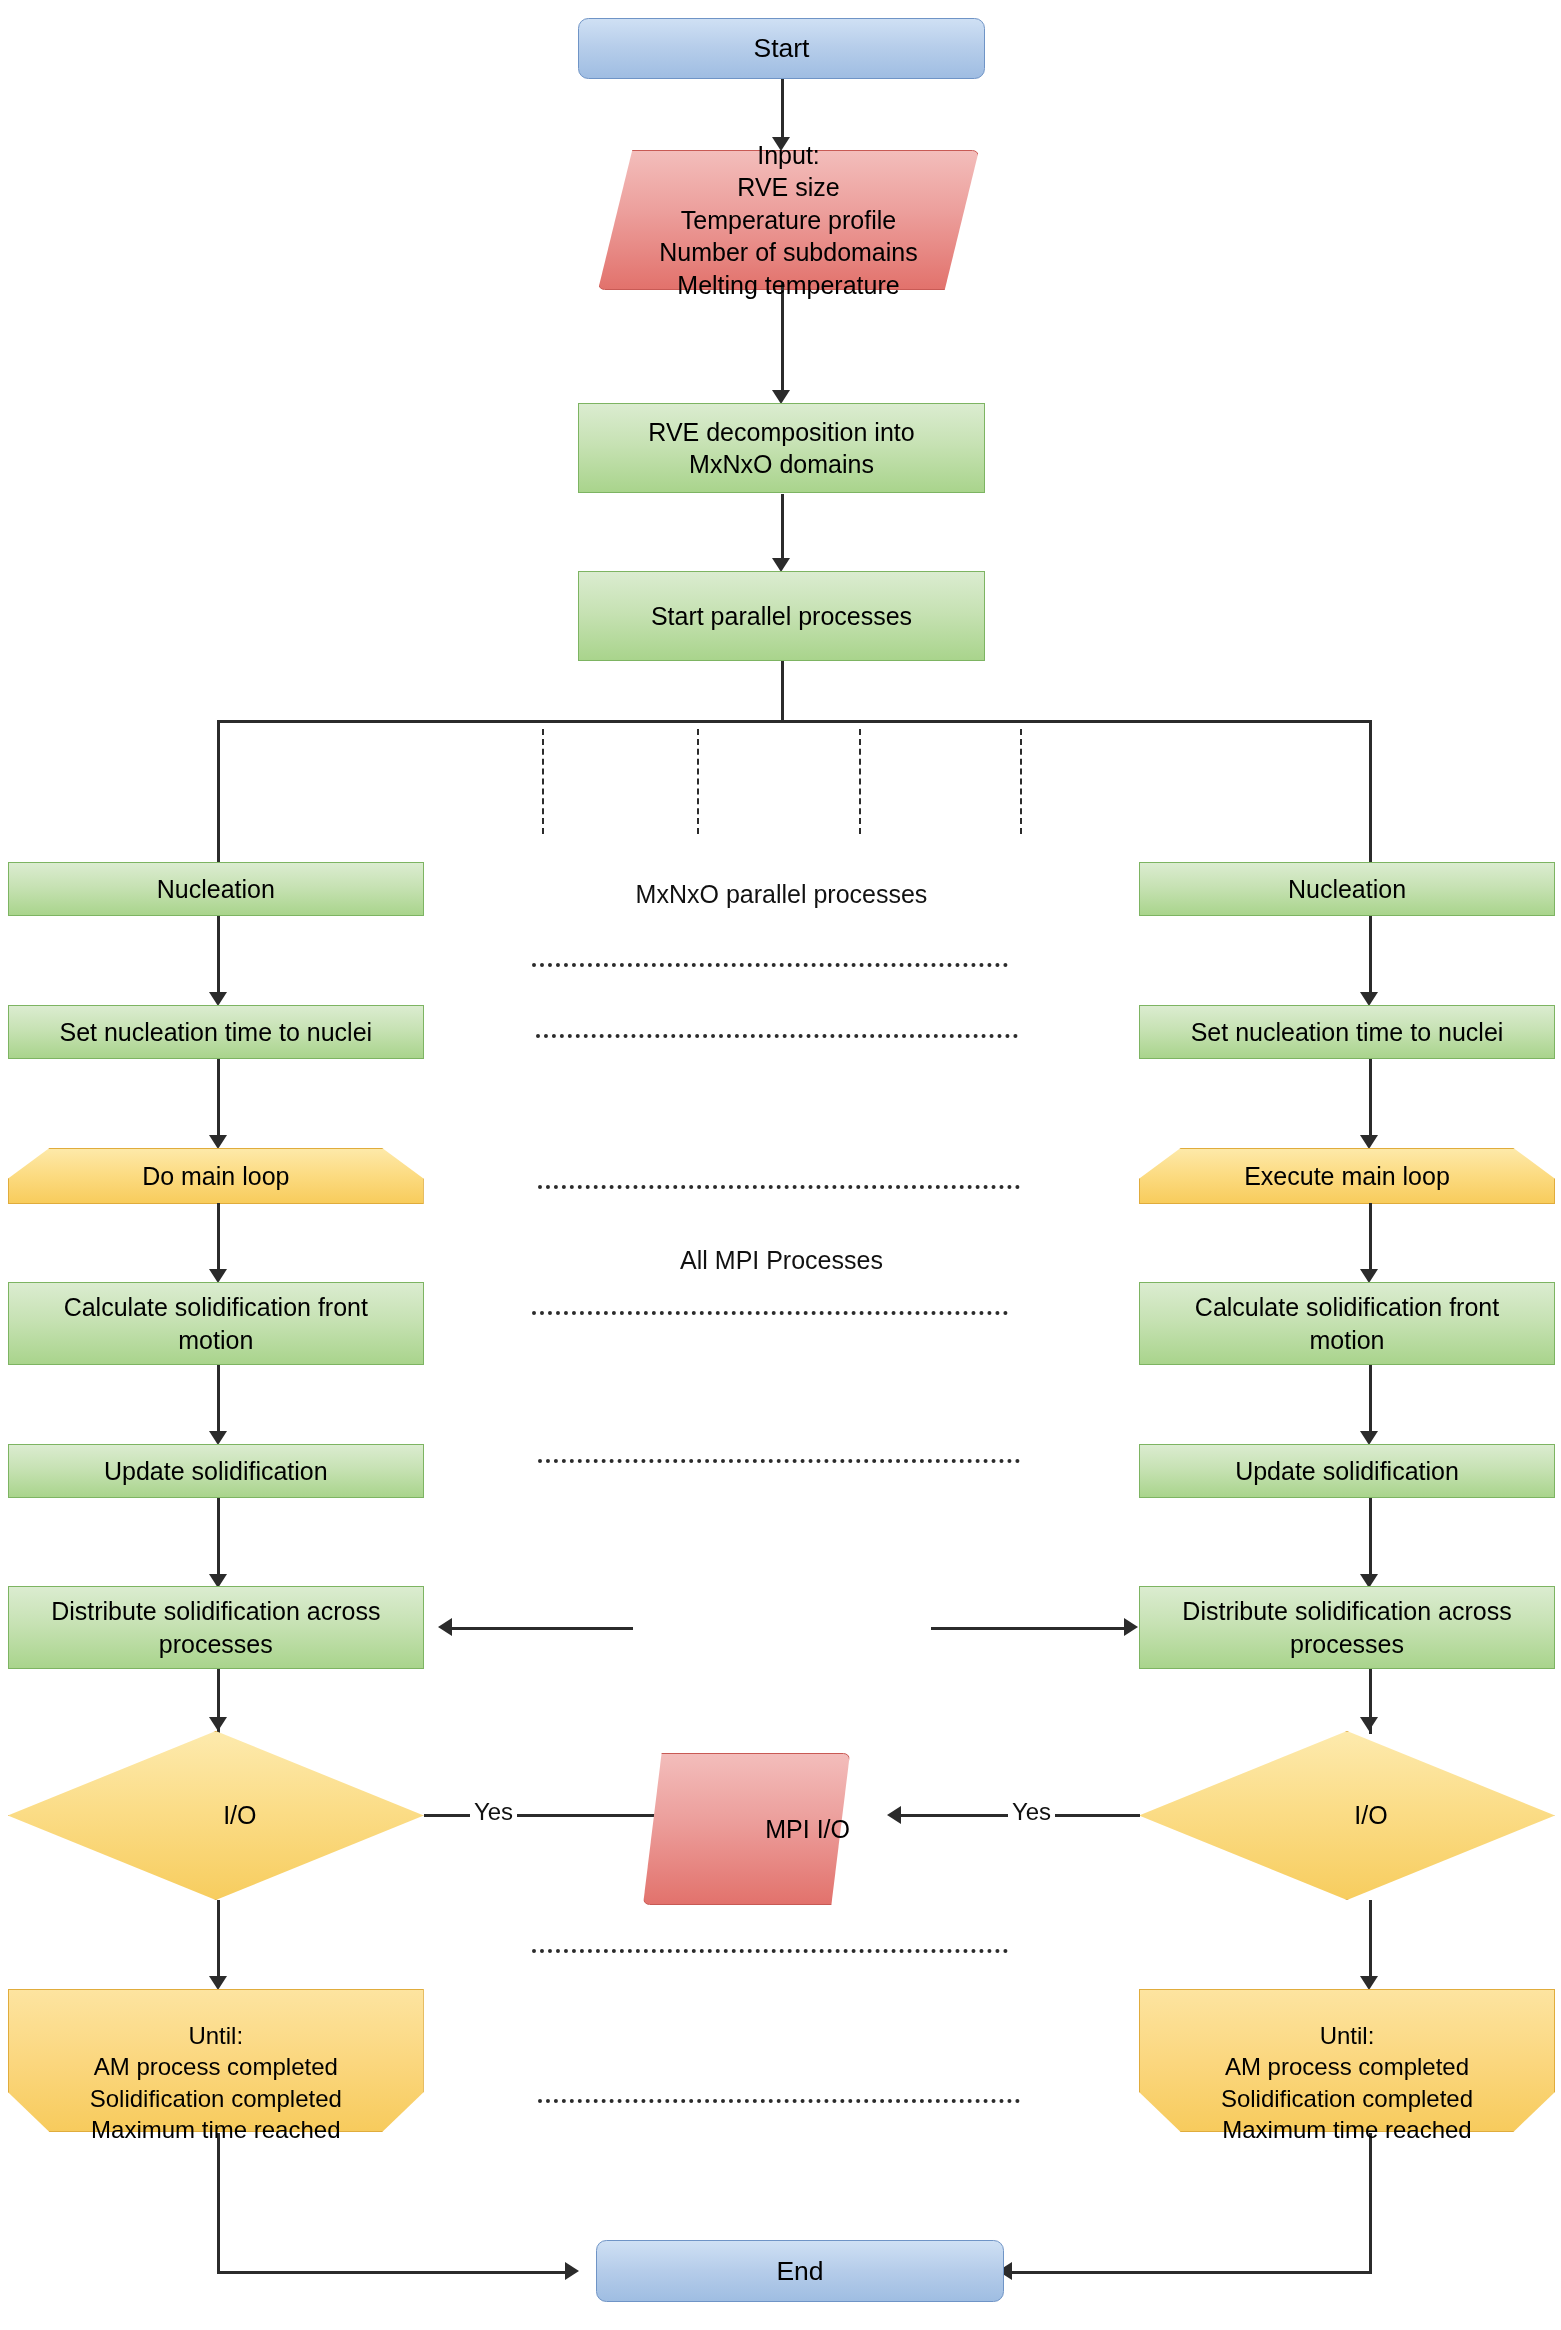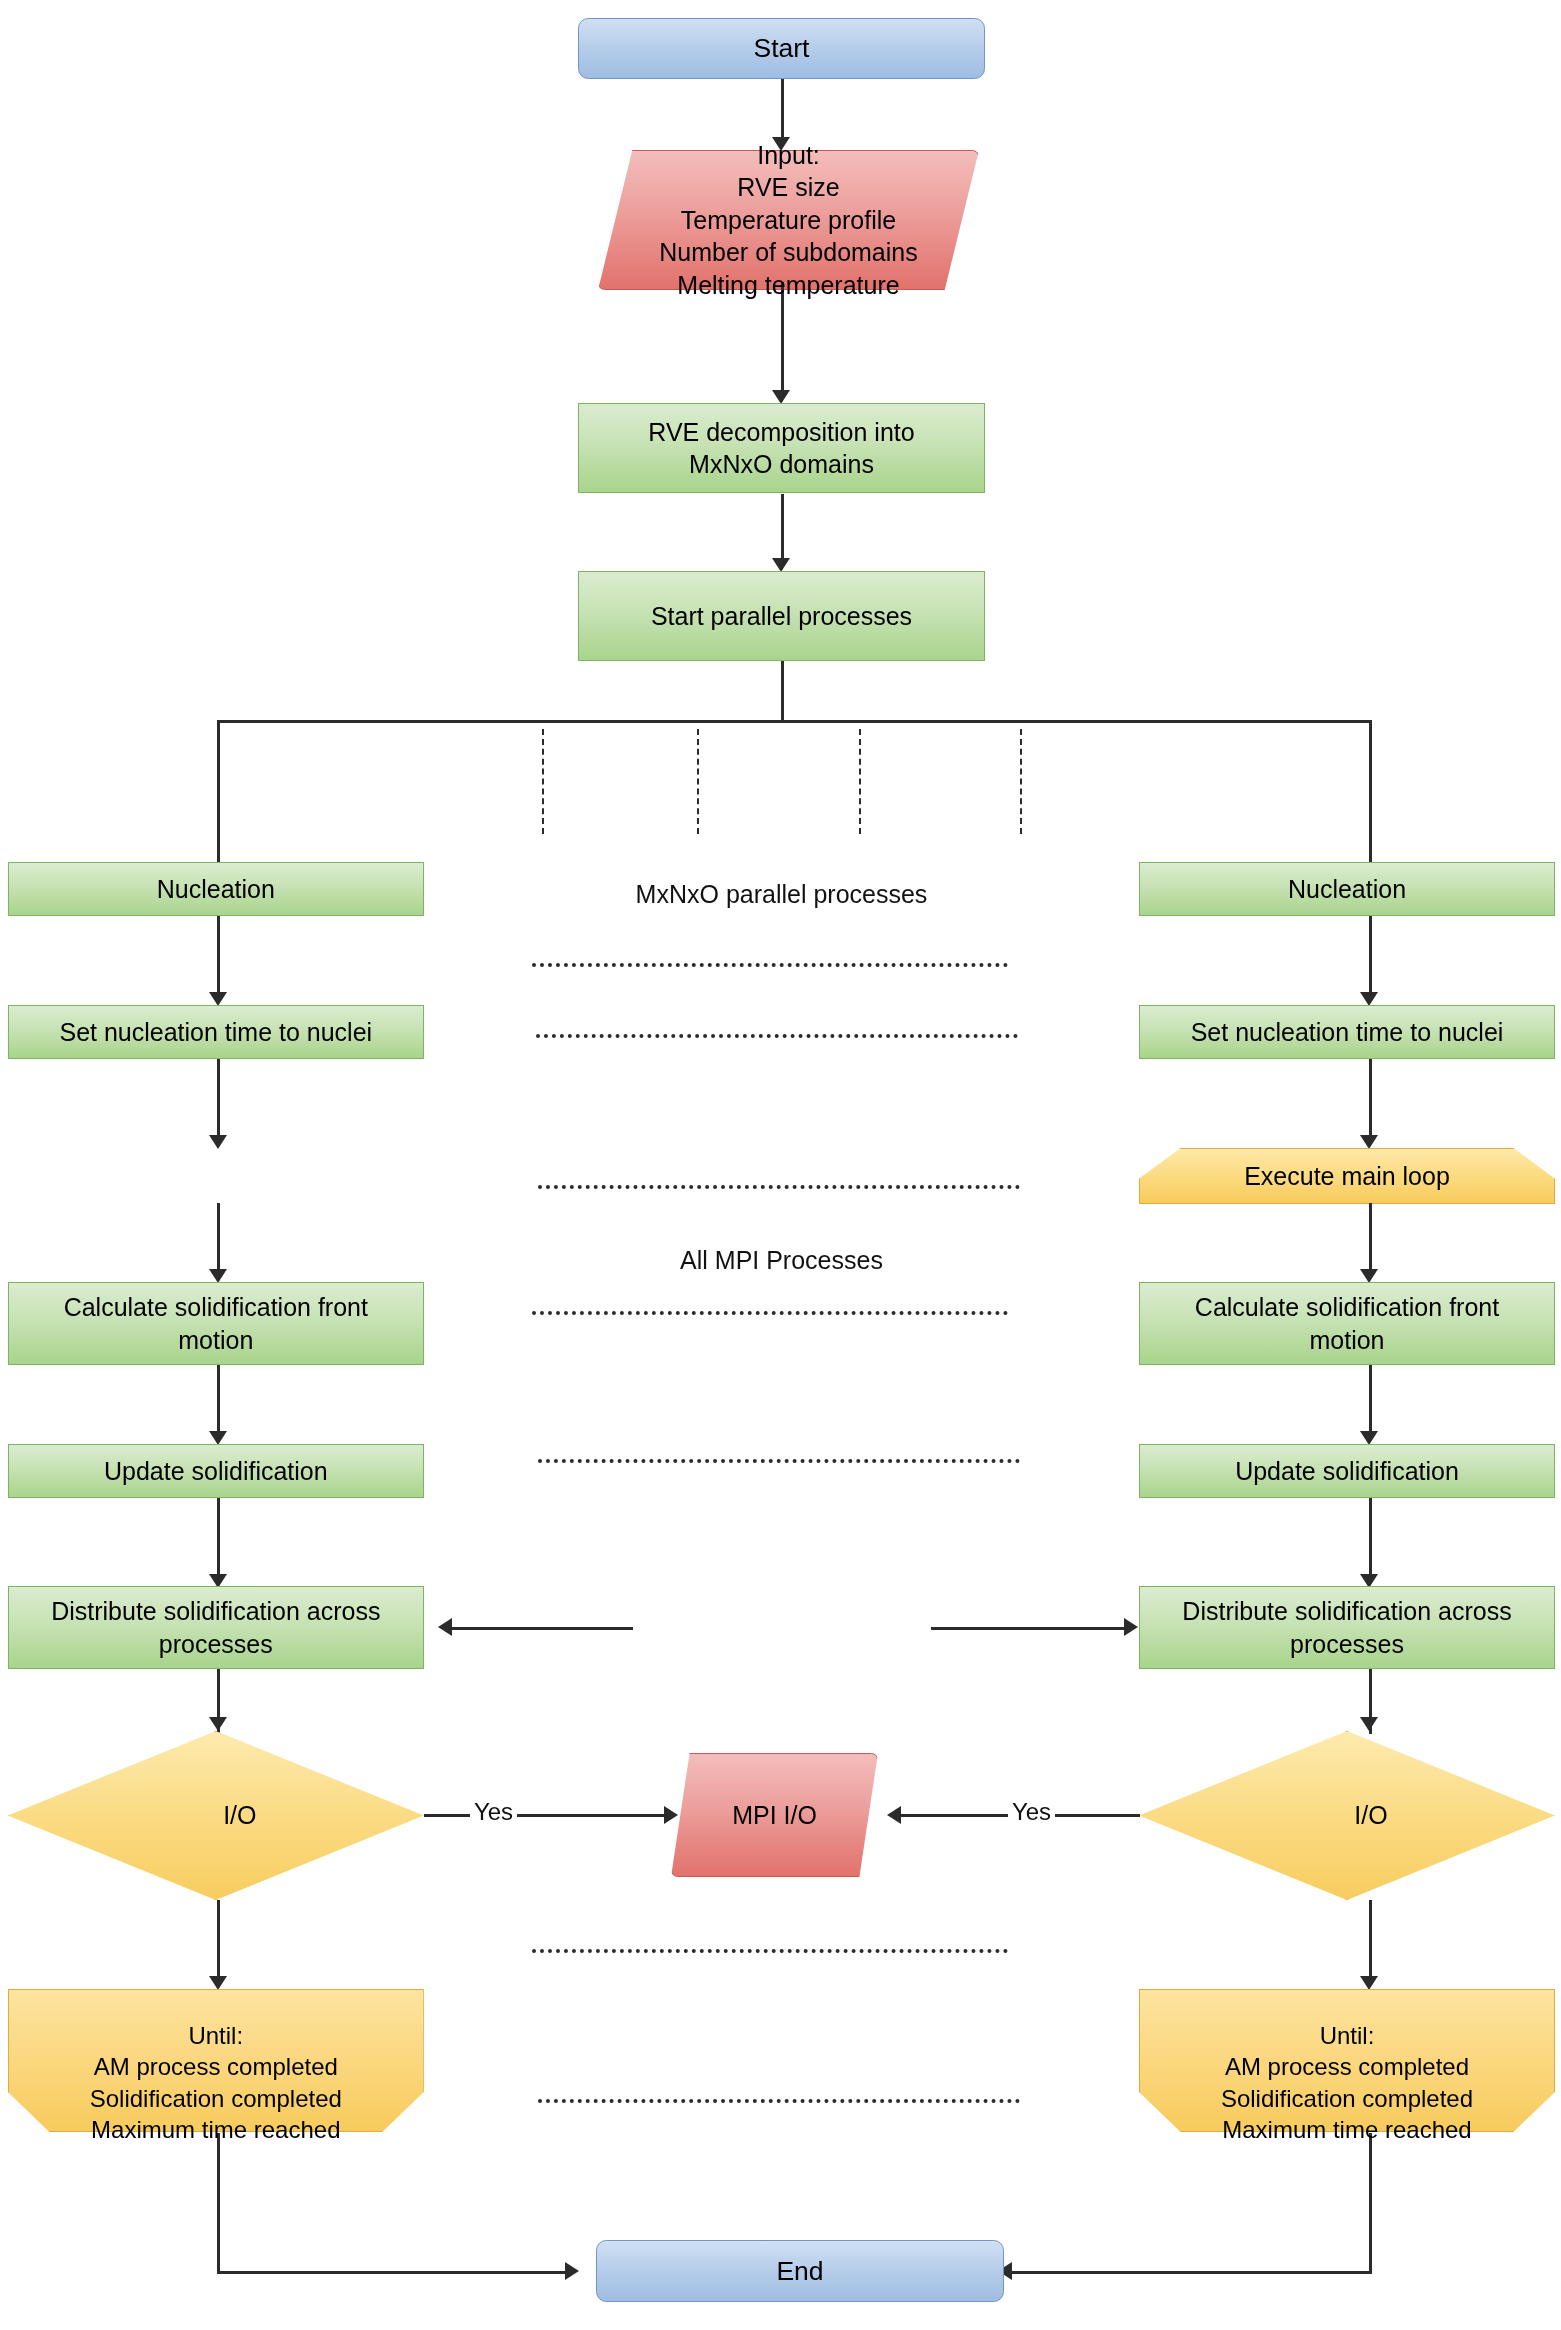--- a/index.html
+++ b/index.html
@@ -137,20 +137,24 @@
   </div>
   <div class="ln vln" style="left:217px;top:916px;height:81px;"></div>
   <div class="arrow-d" style="left:209px;top:992px;"></div>
 
   <div class="node proc" style="left:7.8px;top:1005px;width:416px;height:54px;">
     <span class="lbl">Set nucleation time to nuclei</span>
   </div>
   <div class="ln vln" style="left:217px;top:1059px;height:81px;"></div>
   <div class="arrow-d" style="left:209px;top:1135px;"></div>
 
+  <div class="node loopstart" style="left:7.8px;top:1148px;width:416px;height:56px;">
+    <span class="shape"></span>
+    <span class="lbl">Do main loop</span>
+  </div>
   <div class="ln vln" style="left:217px;top:1203px;height:71px;"></div>
   <div class="arrow-d" style="left:209px;top:1269px;"></div>
 
   <div class="node proc" style="left:7.8px;top:1282px;width:416px;height:83px;">
     <span class="lbl">Calculate solidification front
 motion</span>
   </div>
   <div class="ln vln" style="left:217px;top:1365px;height:71px;"></div>
   <div class="arrow-d" style="left:209px;top:1431px;"></div>
 
@@ -263,21 +267,21 @@
   <div class="dotrow" style="left:532px;top:963px;width:476px;"></div>
   <div class="dotrow" style="left:536px;top:1034px;width:482px;"></div>
   <div class="dotrow" style="left:538px;top:1185px;width:482px;"></div>
 
   <div class="freetext" style="left:536px;top:1244px;width:491px;">All MPI Processes</div>
 
   <div class="dotrow" style="left:532px;top:1311px;width:476px;"></div>
   <div class="dotrow" style="left:538px;top:1459px;width:482px;"></div>
 
 
-  <div class="node data-par" style="left:671px;top:1753px;width:207px;height:124px;">
+  <div class="node data-par" style="left:643px;top:1753px;width:207px;height:152px;justify-content:flex-end;">
     <span class="shape"></span>
     <span class="lbl">MPI I/O</span>
   </div>
 
   <div class="dotrow" style="left:532px;top:1949px;width:476px;"></div>
   <div class="dotrow" style="left:538px;top:2099px;width:482px;"></div>
 
   <div class="node term" style="left:596px;top:2240px;width:408px;height:62px;">
     <span class="lbl">End</span>
   </div>

